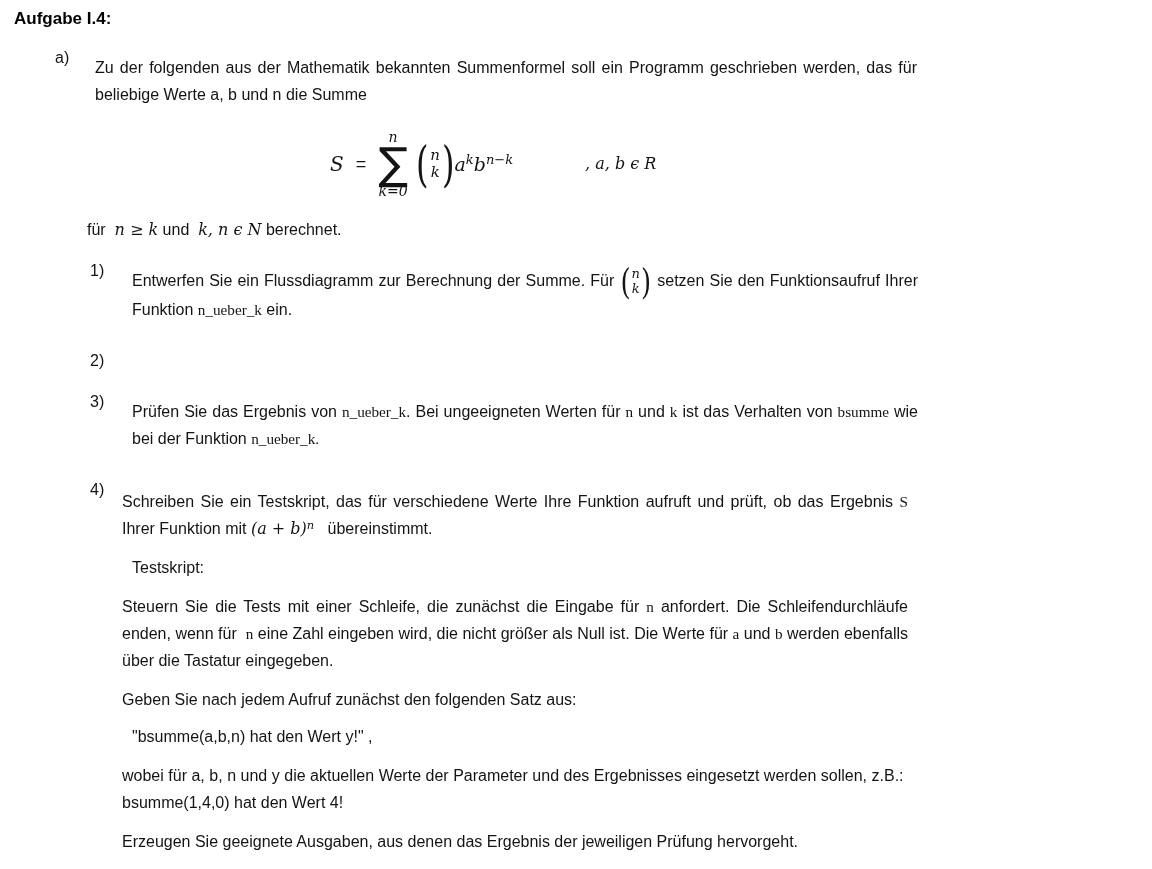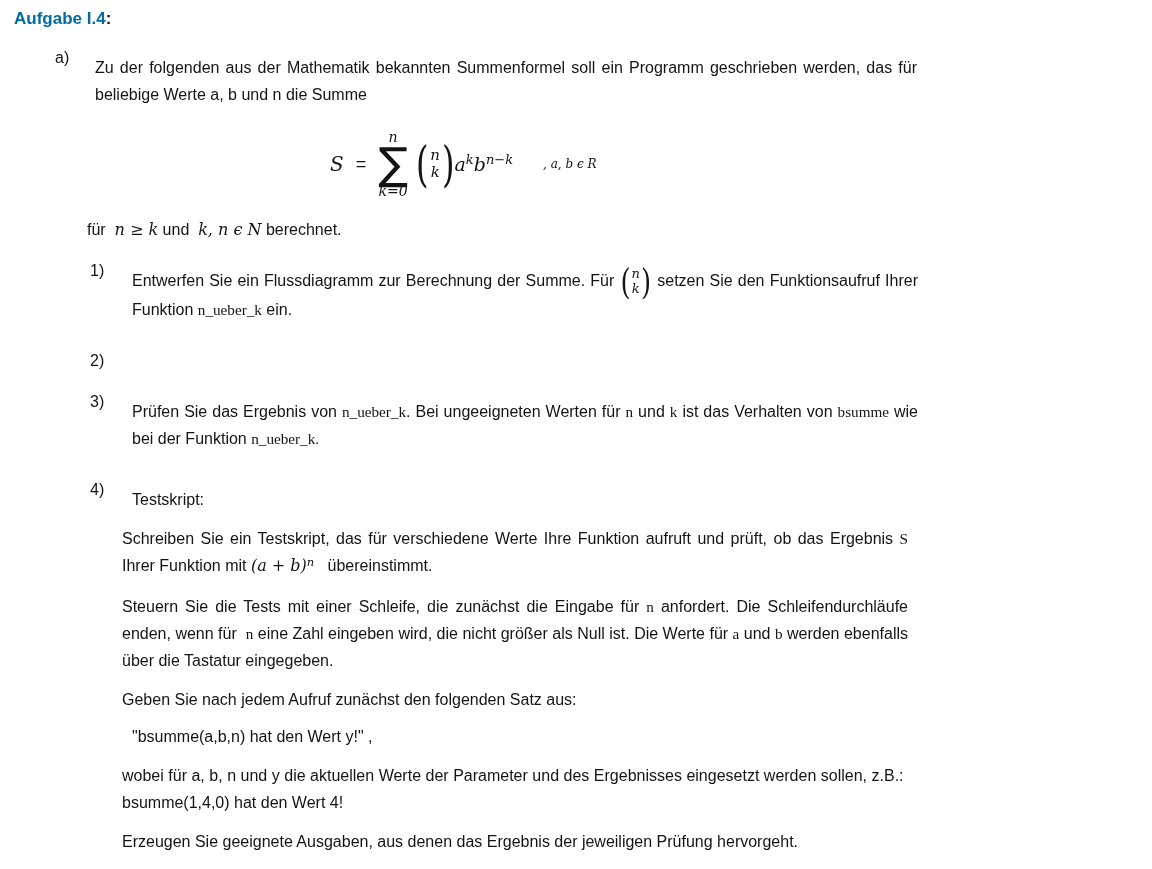--- a/index.html
+++ b/index.html
@@ -3,21 +3,21 @@
 <meta charset="utf-8">
 <style>
   html,body{margin:0;padding:0;background:#ffffff;}
   .page{
     width:1152px;height:869px;background:#ffffff;overflow:hidden;
     font-family:"Liberation Sans",sans-serif;color:#141414;
     font-size:16px;line-height:27px;box-sizing:border-box;
     padding-top:8px;
   }
   .title{margin:0 0 14px 14px;font-size:17px;font-weight:bold;line-height:22px;}
-  .title .t-main{color:#0369a1;}
+  .title .t-main{color:#000000;}
   .title .t-colon{color:#141414;}
 
   .row{display:flex;}
   .row .lbl{flex:0 0 auto;}
   .sec-a{margin-left:55px;}
   .sec-a > .lbl{width:30px;}
   .sec-a .body{width:822px;}
   .just{text-align:justify;}
 
   .items{margin-left:90px;}
@@ -45,21 +45,21 @@
   .f-eq{font-size:18px;margin:0 12px;}
   .f-sum{display:inline-flex;flex-direction:column;align-items:center;}
   .f-sum-top,.f-sum-bot{font-size:14px;line-height:1.2;}
   .f-sigma{font-family:"DejaVu Sans",sans-serif;font-size:44px;line-height:0.85;font-weight:400;}
   .f-binom{display:inline-flex;align-items:center;margin-left:8px;}
   .f-paren{font-family:"DejaVu Serif",serif;font-weight:300;font-size:32px;line-height:1;display:inline-block;transform:scaleY(1.5);}
   .f-bstack{display:inline-flex;flex-direction:column;align-items:center;font-size:15px;line-height:1.15;margin:0 2px;}
   .f-term{font-size:19px;}
   .f-term .math{font-size:19px;}
   .f-term .msup{font-size:13px;top:-0.5em;}
-  .f-cond{margin-left:30px;font-size:12px;}
+  .f-cond{margin-left:72px;font-size:16px;}
 
   .constraint{margin:0 0 14px 87px;}
 </style>
 </head>
 <body>
 
 <div class="page">
 
   <p class="title"><span class="t-main">Aufgabe I.4</span><span class="t-colon">:</span></p>
 
@@ -109,22 +109,22 @@
     </div>
 
     <div class="item">
       <span class="lbl">3)</span>
       <p class="para just body"><span>Prüfen Sie das Ergebnis von </span><span class="mono">n_ueber_k</span><span>. Bei ungeeigneten Werten für </span><span class="mono">n</span><span> und </span><span class="mono">k</span><span> ist das Verhalten von </span><span class="mono">bsumme</span><span> wie bei der Funktion </span><span class="mono">n_ueber_k.</span></p>
     </div>
 
     <div class="item">
       <span class="lbl">4)</span>
       <div class="body">
+        <p class="para sub just"><span>Schreiben Sie ein Testskript, das für verschiedene Werte Ihre Funktion aufruft und prüft, ob das Ergebnis </span><span class="mono">S</span><span> Ihrer Funktion mit&nbsp;</span><span class="math">(a + b)</span><span class="msup">n</span><span>&nbsp;&nbsp;&nbsp;übereinstimmt.</span></p>
         <p class="para">Testskript:</p>
-        <p class="para sub just"><span>Schreiben Sie ein Testskript, das für verschiedene Werte Ihre Funktion aufruft und prüft, ob das Ergebnis </span><span class="mono">S</span><span> Ihrer Funktion mit&nbsp;</span><span class="math">(a + b)</span><span class="msup">n</span><span>&nbsp;&nbsp;&nbsp;übereinstimmt.</span></p>
         <p class="para sub just"><span>Steuern Sie die Tests mit einer Schleife, die zunächst die Eingabe für </span><span class="mono">n</span><span> anfordert. Die Schleifendurchläufe enden, wenn für&nbsp; </span><span class="mono">n</span><span> eine Zahl eingeben wird, die nicht größer als Null ist. Die Werte für </span><span class="mono">a</span><span> und </span><span class="mono">b</span><span> werden ebenfalls über die Tastatur eingegeben.</span></p>
         <p class="para sub"><span>Geben Sie nach jedem Aufruf zunächst den folgenden Satz aus:</span></p>
         <p class="para quote"><span>"bsumme(a,b,n) hat den Wert y!" ,</span></p>
         <p class="para sub just"><span>wobei für a, b, n und y die aktuellen Werte der Parameter und des Ergebnisses eingesetzt werden sollen, z.B.:&nbsp; bsumme(1,4,0) hat den Wert 4!</span></p>
         <p class="para sub just"><span>Erzeugen Sie geeignete Ausgaben, aus denen das Ergebnis der jeweiligen Prüfung hervorgeht.</span></p>
       </div>
     </div>
 
   </div>
 </div>

